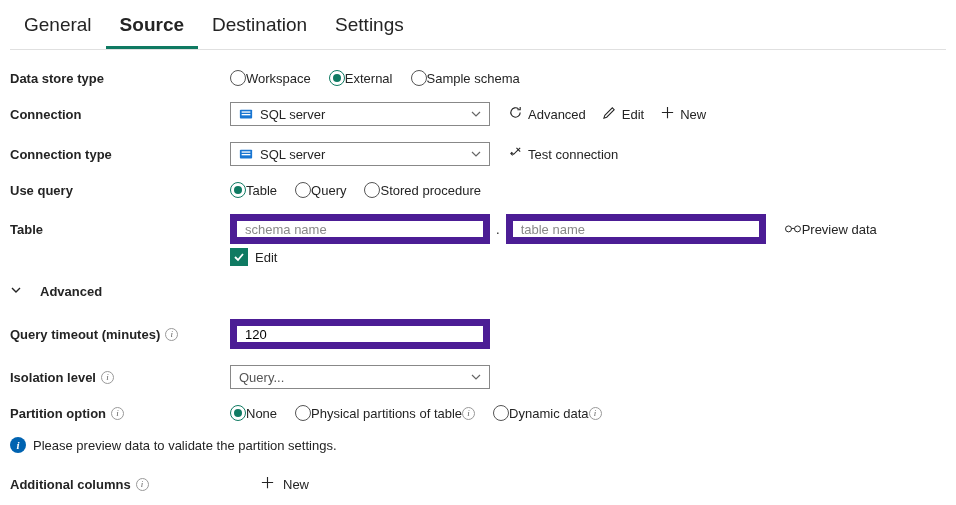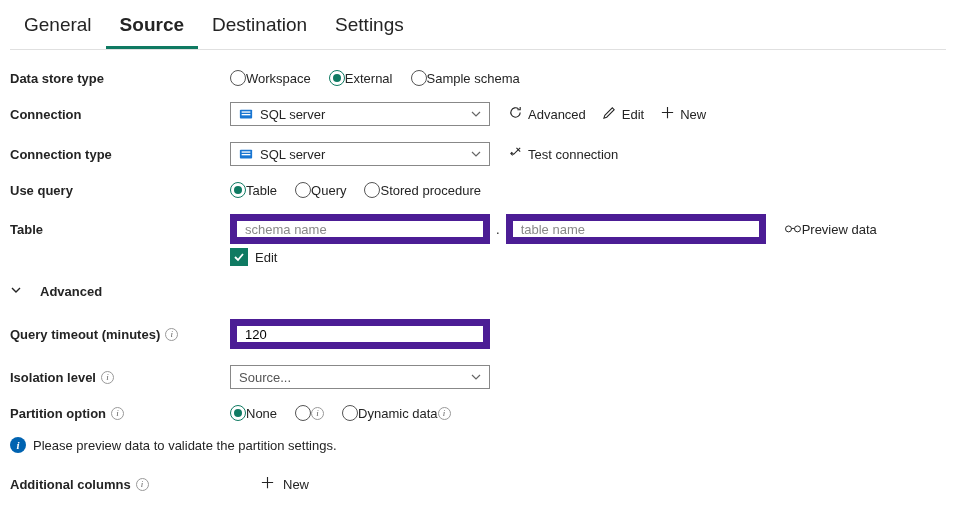--- a/index.html
+++ b/index.html
@@ -274,21 +274,21 @@
     </div>
     <input class="input" value="120" style="">
   </div>
 
   <div class="row">
     <div class="label-col">
       <span>Isolation level</span>
       <span class="info-ico">i</span>
     </div>
     <div class="dropdown">
-      <span class="content select-placeholder">Source...</span>
+      <span class="content select-placeholder">Query...</span>
       <span class="chev">
         <svg width="10" height="10" viewBox="0 0 10 10">
             <path d="M1 3 L5 7 L9 3" stroke="#666" stroke-width="1.2" fill="none"></path>
           </svg>
       </span>
     </div>
   </div>
 
   <div class="row">
     <div class="label-col">
@@ -297,20 +297,21 @@
     </div>
     <div class="radio-group">
       <div class="radio-item checked">
         <span class="radio-outer">
             <span class="radio-inner"></span>
           </span>
         <span>None</span>
       </div>
       <div class="radio-item">
         <span class="radio-outer"></span>
+        <span>Physical partitions of table</span>
         <span class="info-ico">i</span>
       </div>
       <div class="radio-item">
         <span class="radio-outer"></span>
         <span>Dynamic data</span>
         <span class="info-ico">i</span>
       </div>
     </div>
   </div>
 

